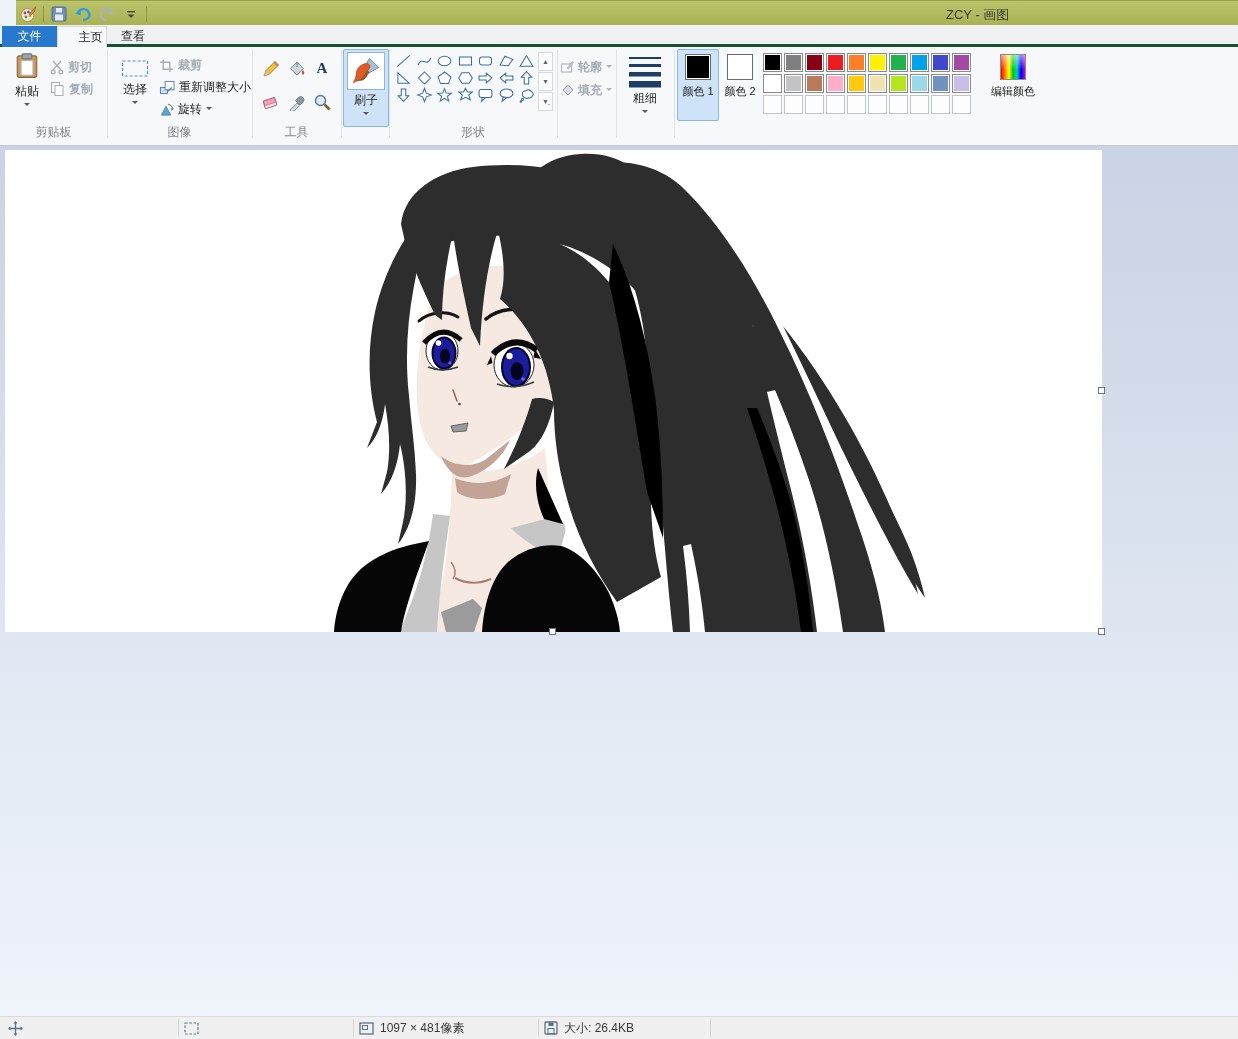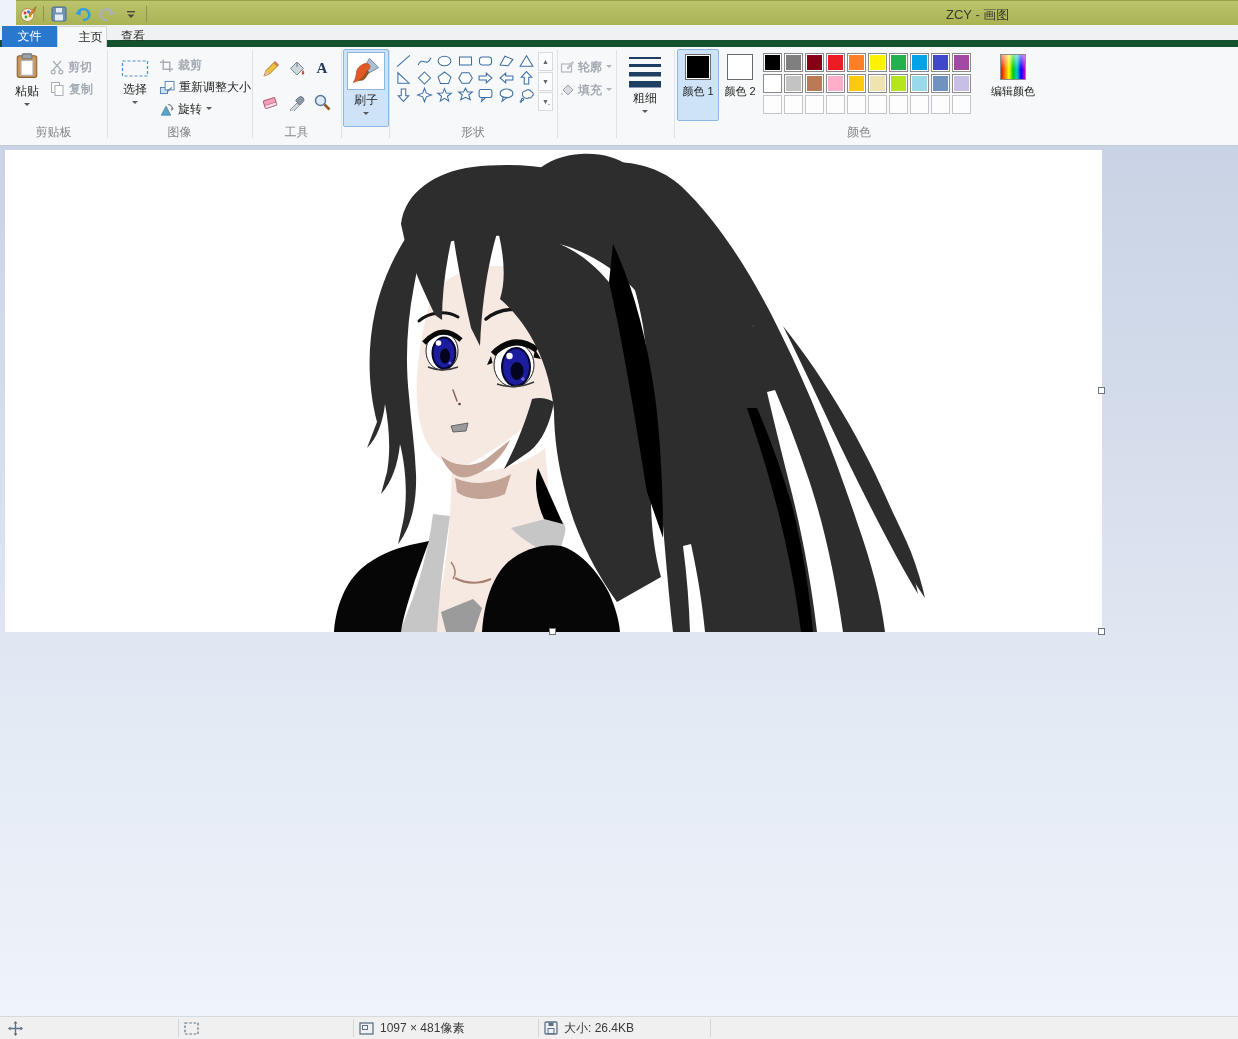--- a/index.html
+++ b/index.html
@@ -9,21 +9,21 @@
   
   .titlebar{position:absolute;left:16px;top:0;width:1238px;height:25px;
     background:linear-gradient(180deg,#bcc46c 0%,#b2ba60 55%,#aab253 100%);
     border-top:1px solid #99a148;box-sizing:border-box;}
   .qat{position:absolute;left:0;top:0;height:26px;display:flex;align-items:center;}
   .qat .qbtn{width:22px;height:22px;display:flex;align-items:center;justify-content:center;margin:0 1px;}
   .qat .vsep{width:1px;height:16px;background:#8d954b;margin:0 3px;}
   .win-title{position:absolute;left:930px;top:5px;font-size:13px;color:#3b3c2f;white-space:nowrap;}
   
   .tabs{position:absolute;left:0;top:26px;width:1238px;height:21px;background:#f0f1f3;
-    border-bottom:7px solid #14532d;box-sizing:border-box;}
+    border-bottom:3px solid #14532d;box-sizing:border-box;}
   .tab{position:absolute;top:0;height:21px;line-height:21px;text-align:center;cursor:default;}
   .tab-file{left:2px;width:55px;background:#2878ce;color:#fff;}
   .tab-home{left:57px;width:50px;background:#f7f8f9;border:1px solid #d4d6d9;border-bottom:none;box-sizing:border-box;padding-left:17px;}
   .tab-view{left:107px;width:52px;color:#2b2b2b;}
   
   .ribbon{position:absolute;left:0;top:47px;width:1238px;height:99px;background:#f7f8f9;
     border-bottom:1px solid #c5cbd4;box-sizing:border-box;}
   .rsep{position:absolute;top:3px;height:88px;width:1px;background:#e0e2e5;}
   .rgroup{position:absolute;top:0;height:97px;}
   .glabel{position:absolute;bottom:3px;width:100%;text-align:center;color:#83878c;font-size:12px;}
@@ -433,21 +433,20 @@
           <div class="pal empty" style="left: 147px; top: 48px;"></div>
           <div class="pal empty" style="left: 168px; top: 48px;"></div>
           <div class="pal empty" style="left: 189px; top: 48px;"></div>
         </div>
       <div class="bigbtn" style="left:312px;top:2px;width:52px;height:72px">
         <div style="width:26px;height:26px;margin-top:4px;border:1px solid #8b8b8b;box-sizing:border-box;
              background:linear-gradient(180deg,rgba(255,255,255,.55),rgba(255,255,255,0) 60%),
              linear-gradient(90deg,#f00,#ff8000,#ff0,#0c0,#0cc,#00f,#c0c)"></div>
         <span class="collabel">编辑颜色</span>
       </div>
-      <div class="glabel" style="width:370px">颜色</div>
     </div>
   </div>
 
   <div class="workarea">
     <div class="canvas">
       <svg id="art-svg" width="1097" height="482" viewBox="0 0 1097 482" style="--hair: #2d2d2d; --hair-shadow: #000000; --skin: #f6e9e1; --skin-shadow: #c3a396; --eye: #1c1c9e; --cloth: #060606; --collar-light: #c6c6c6; --collar-dark: #9b9b9b; --mouth: #9b9b9b;">
 
         <path d="M426,148 C417,180 410,218 412,250 C414,280 422,298 434,308 C442,315 453,320 460,316 C472,310 492,298 508,286 L545,258 C552,220 556,180 552,150 C545,128 520,118 495,116 C465,114 440,126 426,148 Z" fill="var(--skin)"></path>
         <path d="M447,318 C446,352 444,392 439,422 C436,446 429,464 421,476 L417,482 L586,482 L584,438 C571,428 561,414 554,395 C547,374 543,350 543,330 L540,298 C525,310 505,318 488,320 C473,322 458,322 447,318 Z" fill="var(--skin)"></path>
 

